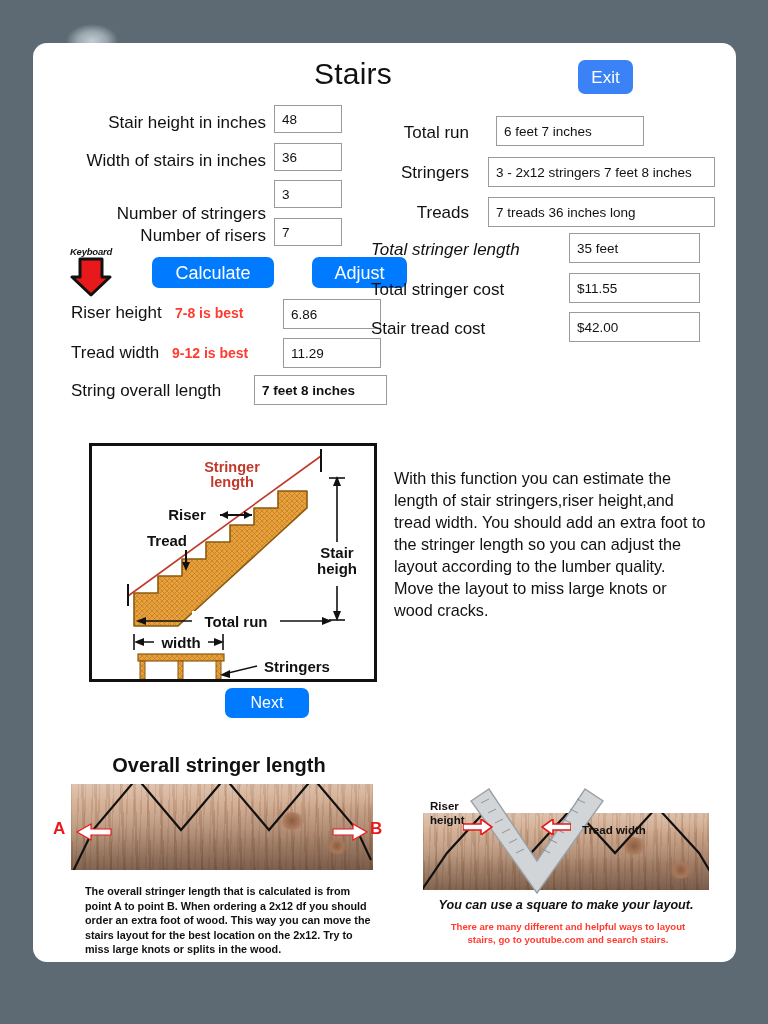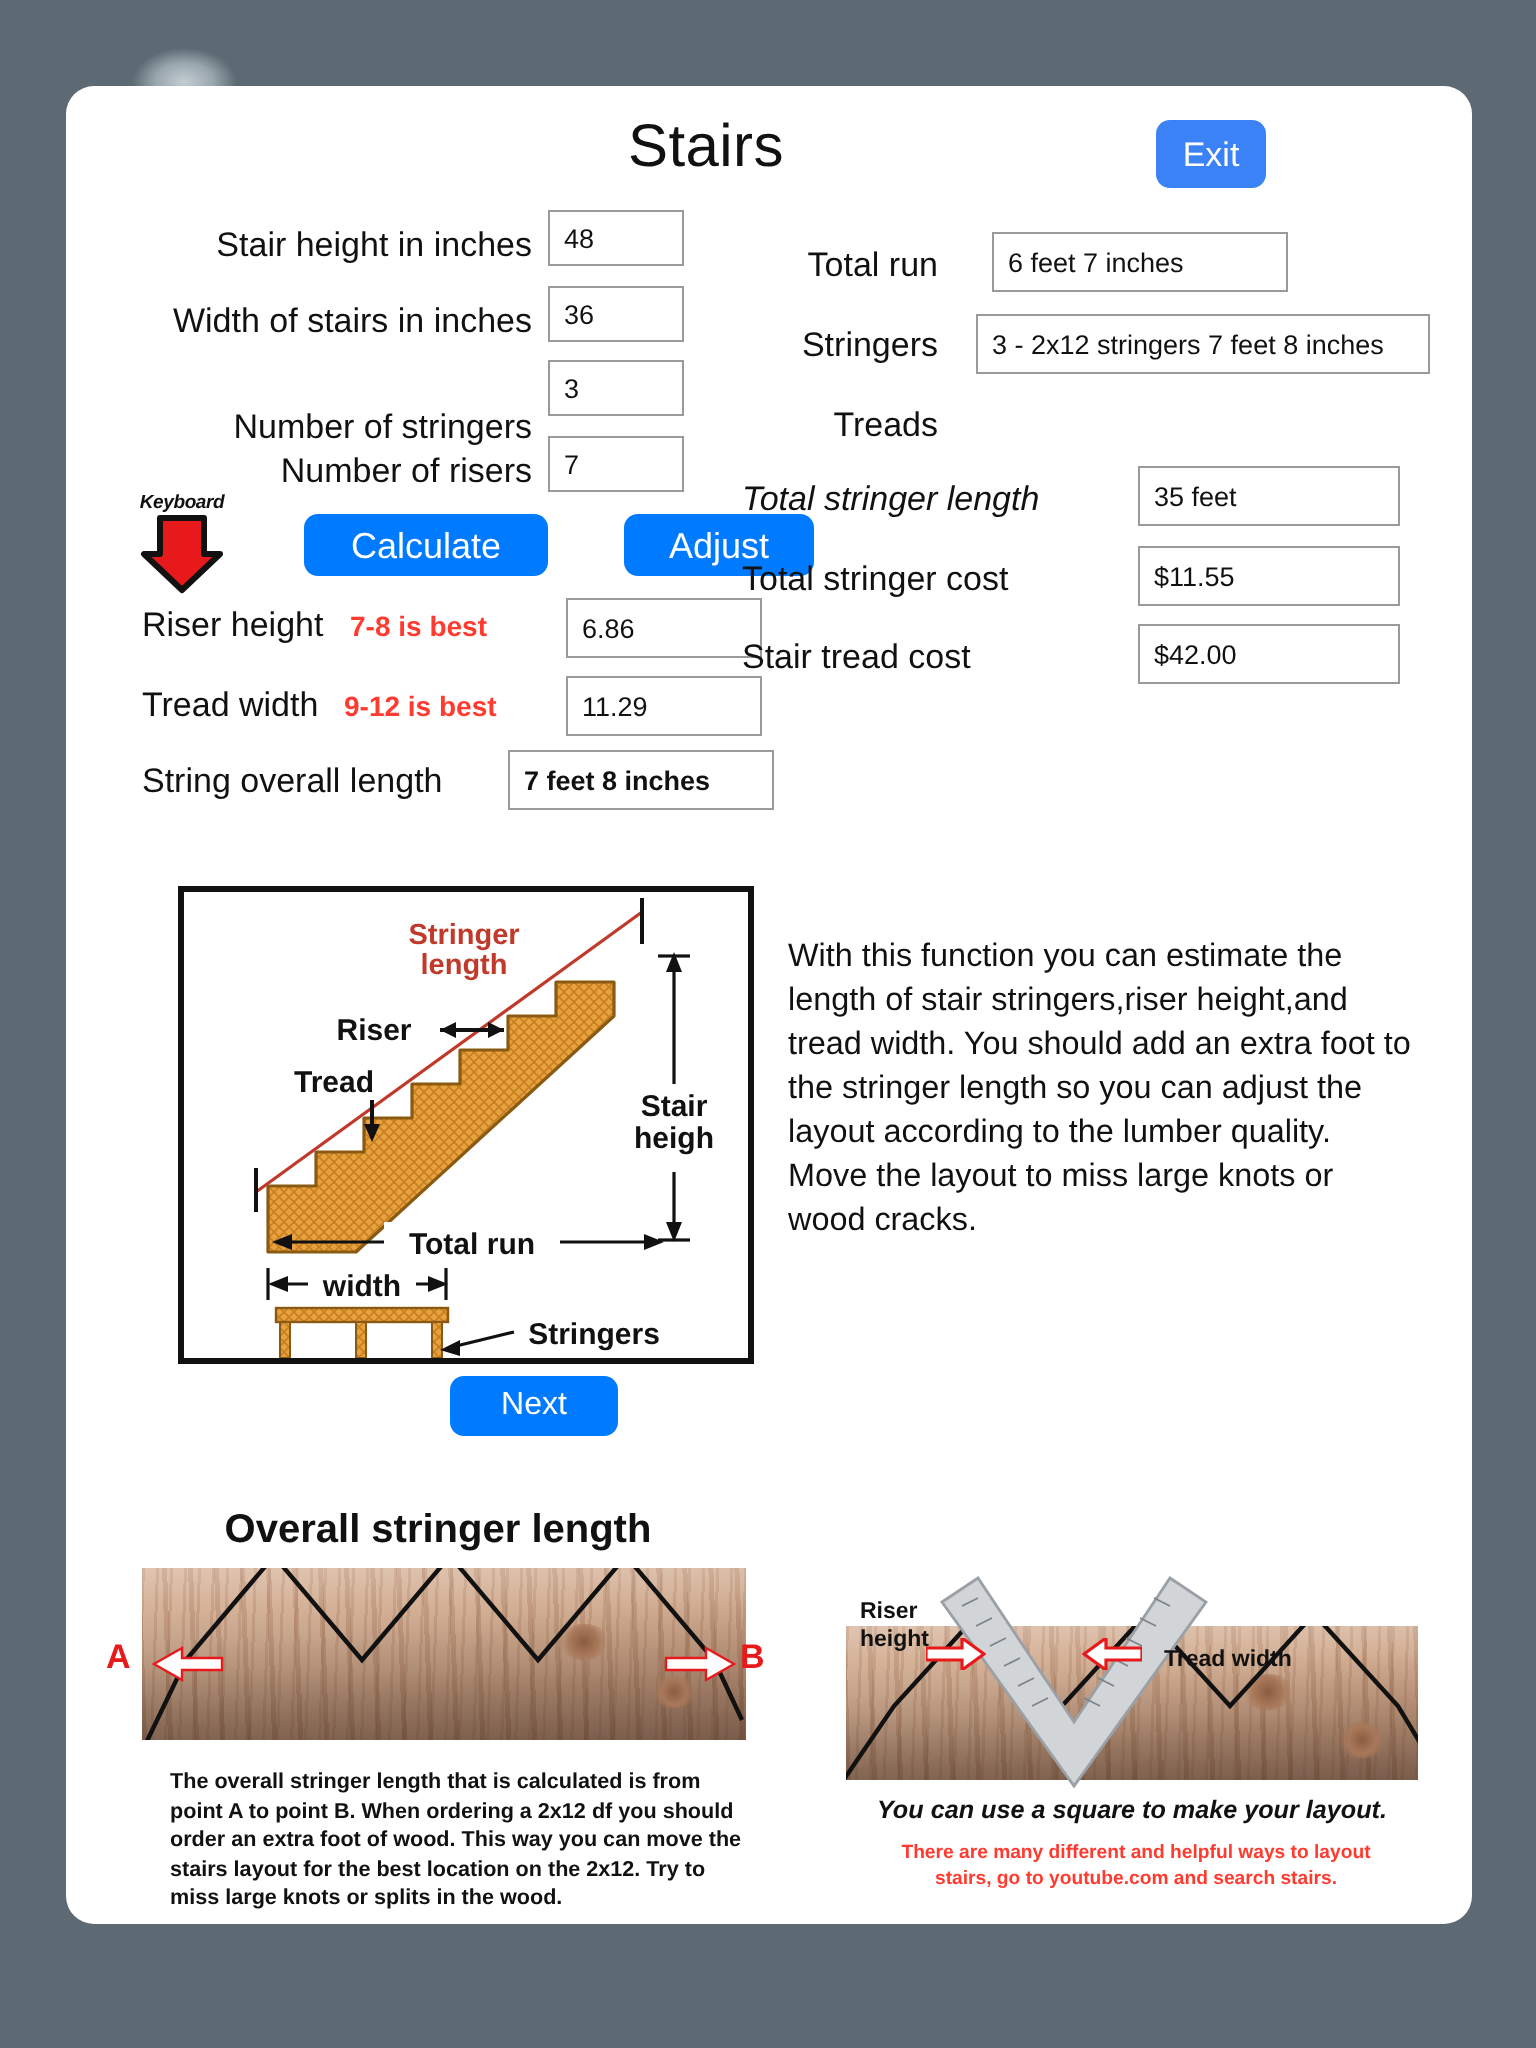--- a/index.html
+++ b/index.html
@@ -253,20 +253,21 @@
   <div class="lbl" style="left:38px; top:338px;">String overall length</div>
   <div class="field" style="left:221px; top:332px; width:133px; height:30px;font-weight:bold;">7 feet  8 inches</div>
 
   <div class="lbl lbl-r" style="left:338px; top:80px; width:98px;">Total run</div>
   <div class="field" style="left:463px; top:73px; width:148px; height:30px;">6 feet  7 inches</div>
 
   <div class="lbl lbl-r" style="left:328px; top:120px; width:108px;">Stringers</div>
   <div class="field" style="left:455px; top:114px; width:227px; height:30px;">3 - 2x12  stringers    7 feet  8 inches</div>
 
   <div class="lbl lbl-r" style="left:328px; top:160px; width:108px;">Treads</div>
+  <div class="field" style="left:455px; top:154px; width:227px; height:30px;">7 treads    36   inches long</div>
 
   <div class="lbl" style="left:338px; top:197px;font-style:italic;">Total stringer length</div>
   <div class="field" style="left:536px; top:190px; width:131px; height:30px;">35 feet</div>
 
   <div class="lbl" style="left:338px; top:237px;">Total stringer cost</div>
   <div class="field" style="left:536px; top:230px; width:131px; height:30px;">$11.55</div>
 
   <div class="lbl" style="left:338px; top:276px;">Stair tread cost</div>
   <div class="field" style="left:536px; top:269px; width:131px; height:30px;">$42.00</div>
 

